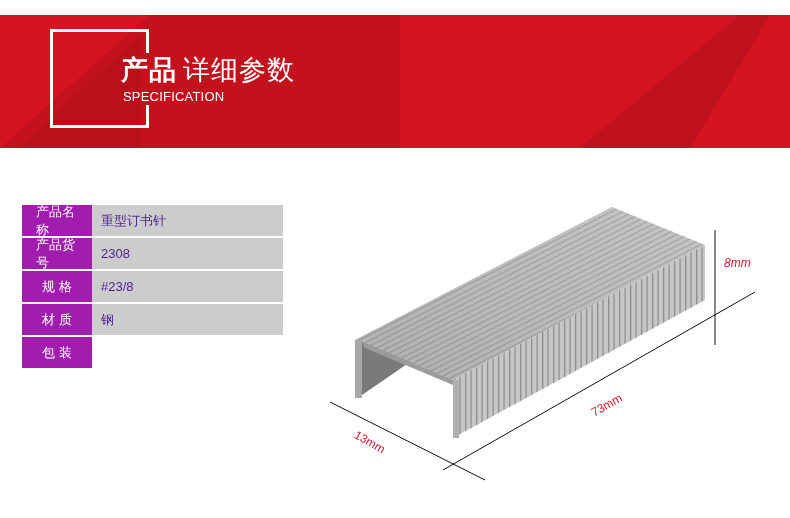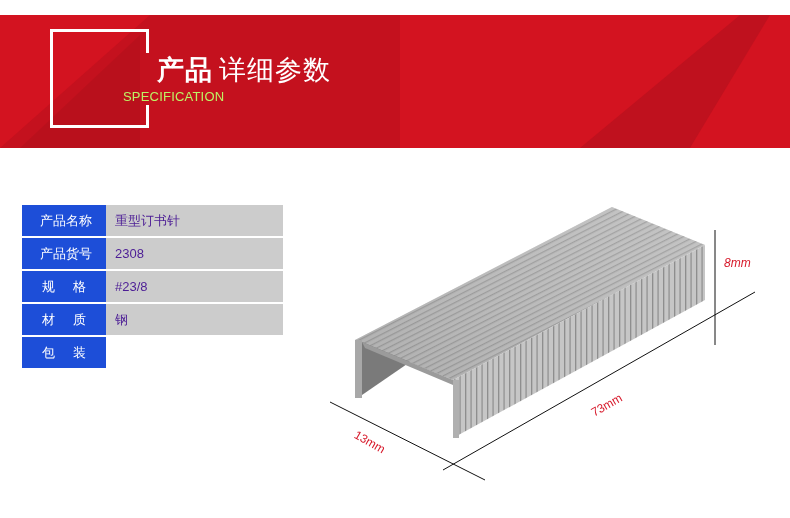--- a/index.html
+++ b/index.html
@@ -2,27 +2,27 @@
 <html><head>
 <meta charset="utf-8">
 <style>
   html, body { margin:0; padding:0; background:#ffffff; }
   body { width:790px; height:518px; position:relative; overflow:hidden; font-family:"Liberation Sans","DejaVu Sans",sans-serif; }
   .banner { position:absolute; left:0; top:15px; width:790px; height:133px; background:#d31320; overflow:hidden; }
   .banner svg.bg { position:absolute; left:0; top:0; }
   .frame { position:absolute; left:50px; top:14px; width:97px; height:99px; border:3px solid #ffffff; border-right:none; box-sizing:border-box; }
   .frame-r-top { position:absolute; left:146px; top:14px; width:3px; height:24px; background:#fff; }
   .frame-r-bot { position:absolute; left:146px; top:90px; width:3px; height:23px; background:#fff; }
-  .title { position:absolute; left:121px; top:39px; color:#fff; font-size:27px; line-height:32px; white-space:nowrap; letter-spacing:1px;margin-left:36px; }
+  .title { position:absolute; left:121px; top:39px; color:#fff; font-size:27px; line-height:32px; white-space:nowrap; letter-spacing:1px; }
   .title b { font-weight:bold; }
   .title span.light { font-weight:normal; margin-left:6px; }
-  .subtitle { position:absolute; left:123px; top:74px; color:#bef264; font-size:13px; letter-spacing:0.2px; }
+  .subtitle { position:absolute; left:123px; top:74px; color:#ffffff; font-size:13px; letter-spacing:0.2px; }
   .spec { position:absolute; left:22px; top:205px; width:261px; }
   .row { display:flex; height:31px; margin-bottom:2px; }
-  .row .k { width:84px; background:#1d4ed8; color:#fff; font-size:13px; display:flex; align-items:center; justify-content:center; letter-spacing:0; box-sizing:border-box; padding:0 10px 0 14px; }
+  .row .k { width:70px; background:#a21caf; color:#fff; font-size:13px; display:flex; align-items:center; justify-content:center; letter-spacing:0; box-sizing:border-box; padding:0 10px 0 14px; }
   .row .k.spread { justify-content:space-between; padding:0 20px 0 20px; }
   .row .v { flex:1; background:#cccccc; color:#4c1d95; font-size:13px; display:flex; align-items:center; padding-left:9px; }
   .drawing { position:absolute; left:300px; top:190px; }
   .dim-label { position:absolute; color:#d7182a; font-size:12px; white-space:nowrap; }
 </style>
 </head>
 <body>
 
 <div class="banner">
   <svg class="bg" width="790" height="133">

